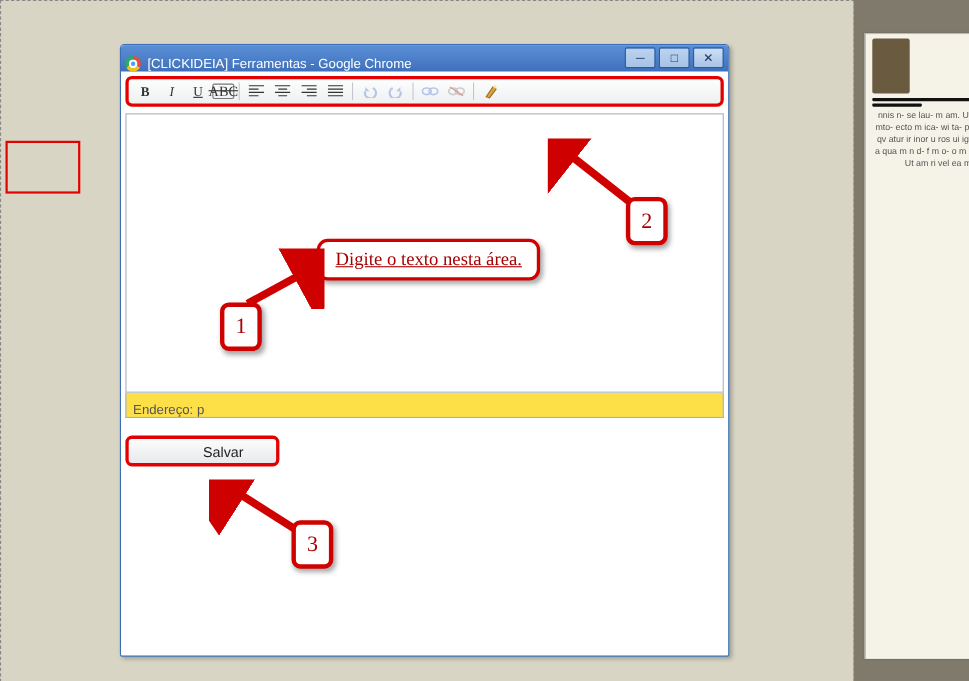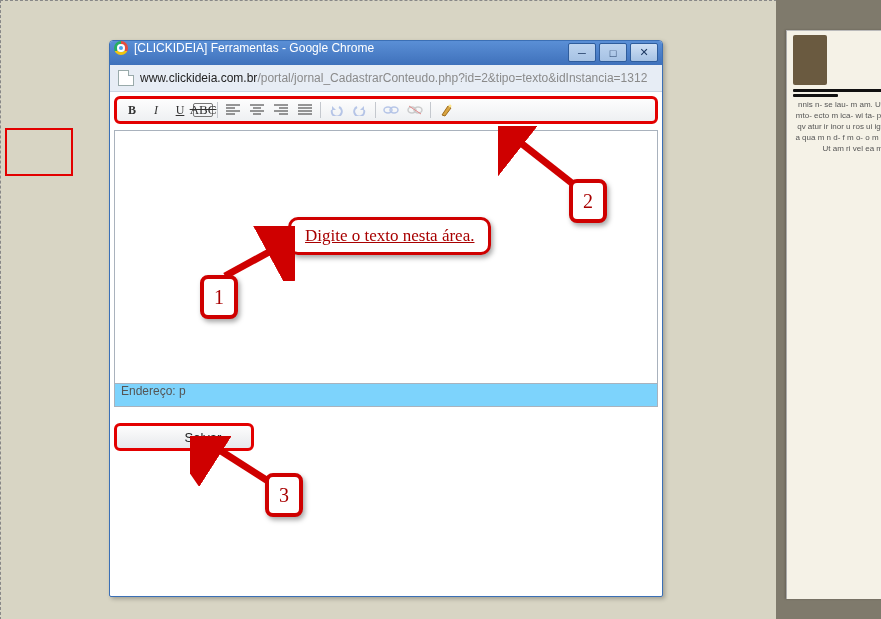--- a/index.html
+++ b/index.html
@@ -72,21 +72,21 @@
     background: #fff;
     border: 1px solid #3b6fb5;
     border-radius: 4px 4px 2px 2px;
     box-shadow: 2px 2px 4px rgba(0,0,0,.25);
     overflow: hidden;
   }
   .titlebar {
     height: 24px;
     background: linear-gradient(#5a8fd6, #3f71bb);
     display: flex;
-    align-items: flex-start;
+    align-items: flex-end;
     color: #fff;
     font-size: 12px;
     padding: 0 4px;
     position: relative;
   }
   .titlebar .chrome-icon {
     width: 14px; height: 14px; margin-right: 6px;
     border-radius: 50%;
     background: conic-gradient(#e74c3c 0 120deg, #f1c40f 120deg 240deg, #27ae60 240deg 360deg);
     position: relative;
@@ -145,25 +145,25 @@
     margin-top: 6px;
     border: 1px solid #a9b2bd;
     height: 252px;
     background:#fff;
     position:relative;
   }
   .statusbar {
     border:1px solid #a9b2bd;
     border-top:none;
     height:22px;
-    display:flex; align-items:flex-start;
+    display:flex; align-items:flex-end;
     padding: 0 6px;
     font-size: 12px;
     color:#555;
-    background:#7dd3fc;
+    background:#fde047;
   }
   .save-row { margin-top: 16px; }
   .save-btn {
     width: 96px; height: 22px;
     background: linear-gradient(#fdfdfd,#e7e9ec);
     font-size: 13px;
     display:flex; align-items:center; justify-content:center;
     color:#222;
     border:3px solid #e30000;
     border-radius:6px;
@@ -223,26 +223,20 @@
   <div class="titlebar">
     <span class="chrome-icon"></span>
     <span>[CLICKIDEIA] Ferramentas - Google Chrome</span>
     <div class="win-btns">
       <div class="win-btn">─</div>
       <div class="win-btn">□</div>
       <div class="win-btn close">✕</div>
     </div>
   </div>
 
-  <div class="address-bar">
-    <span class="page-icon"></span>
-    <span>
-      <span class="url-host">www.clickideia.com.br</span><span class="url-path">/portal/jornal_CadastrarConteudo.php?id=2&amp;tipo=texto&amp;idInstancia=1312</span>
-    </span>
-  </div>
 
   <div class="editor-wrap">
     <div class="toolbar">
       <span class="tbtn bold">B</span>
       <span class="tbtn italic">I</span>
       <span class="tbtn under">U</span>
       <span class="tbtn strike">
           <span style="text-decoration:line-through">ABC</span>
         </span>
       <span class="tsep"></span>

